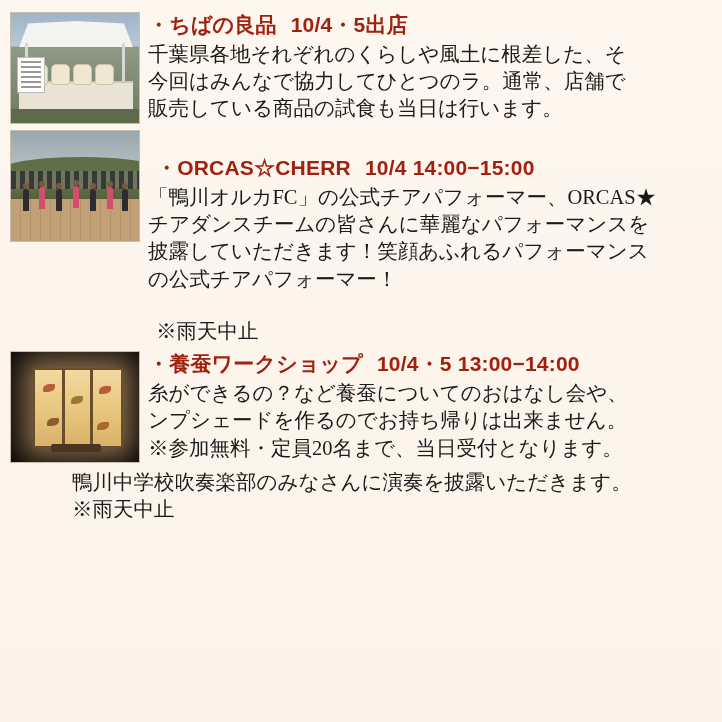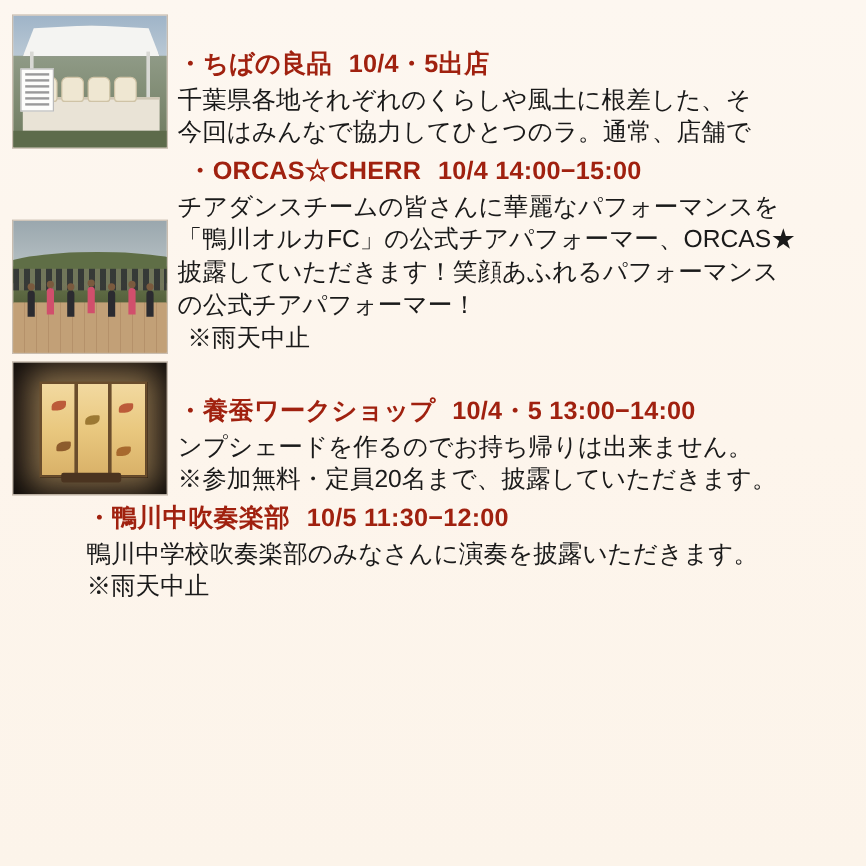--- a/index.html
+++ b/index.html
@@ -16,21 +16,21 @@
   #page {
     position: relative;
     width: 722px;
     height: 722px;
     background: linear-gradient(180deg, #fdf7f0 0%, #fdf5ec 50%, #fcf4ea 100%);
     box-sizing: border-box;
     padding: 12px 10px 6px 10px;
   }
   .entry {
     display: flex;
-    align-items: flex-end;
+    align-items: flex-start;
     margin-bottom: 6px;
   }
   .thumb {
     width: 130px;
     min-width: 130px;
     height: 112px;
     margin-right: 8px;
     border: 1px solid #c9bdb0;
     box-sizing: border-box;
     overflow: hidden;
@@ -58,23 +58,25 @@
   }
   .body-text {
     color: #1a1a1a;
     font-size: 20.5px;
     line-height: 1.33;
     letter-spacing: 0.0px;
   }
   .body-text .line {
     white-space: nowrap;
     display: block;
+    font-family: Liberation Serif, serif;
   }
   .indent-head {
     padding-left: 8px;
+    margin-top: 25px;
   }
 
   
 
   
   .ph-tent {
     background: linear-gradient(180deg,#9fb4c8 0%, #b9c8d4 30%, #8f9a86 31%, #6e7a5e 100%);
   }
   .ph-tent .canopy {
     position: absolute; top: 8px; left: 8px; width: 114px; height: 26px;
@@ -202,20 +204,21 @@
         </div>
       <div class="ground"></div>
     </div>
     <div class="entry-body">
       <div class="headline">
         <span class="bullet">・</span><span>ちばの良品</span><span class="gap"></span><span>10/4・5出店</span>
       </div>
       <div class="body-text">
         <span class="line">千葉県各地それぞれのくらしや風土に根差した、そ</span>
         <span class="line">今回はみんなで協力してひとつのラ。通常、店舗で</span>
+        <span class="line">販売している商品の試食も当日は行います。</span>
       </div>
     </div>
   </div>
 
   <div class="entry">
     <div class="thumb ph-dance">
       <div class="hill"></div>
       <div class="crowd"></div>
       <div class="stage"></div>
       <div class="dancer d1"></div>
@@ -224,22 +227,22 @@
       <div class="dancer d4 pink"></div>
       <div class="dancer d5"></div>
       <div class="dancer d6 pink"></div>
       <div class="dancer d7"></div>
     </div>
     <div class="entry-body">
       <div class="headline indent-head">
         <span class="bullet">・</span><span>ORCAS☆CHERR</span><span class="gap"></span><span>10/4 14:00−15:00</span>
       </div>
       <div class="body-text">
+        <span class="line">「鴨川オルカFC」の公式チアパフォーマー、ORCAS★</span>
         <span class="line">チアダンスチームの皆さんに華麗なパフォーマンスを</span>
-        <span class="line">「鴨川オルカFC」の公式チアパフォーマー、ORCAS★</span>
         <span class="line">披露していただきます！笑顔あふれるパフォーマンス</span>
         <span class="line">の公式チアパフォーマー！</span>
         <span class="line indent-head">※雨天中止</span>
       </div>
     </div>
   </div>
 
   <div class="entry">
     <div class="thumb ph-lamp">
       <div class="shade">
@@ -251,31 +254,29 @@
         <div class="leaf l4"></div>
         <div class="leaf l5"></div>
       </div>
       <div class="base"></div>
     </div>
     <div class="entry-body">
       <div class="headline">
         <span class="bullet">・</span><span>養蚕ワークショップ</span><span class="gap"></span><span>10/4・5 13:00−14:00</span>
       </div>
       <div class="body-text">
+        <span class="line">糸ができるの？など養蚕についてのおはなし会や、</span>
         <span class="line">ンプシェードを作るのでお持ち帰りは出来ません。</span>
-        <span class="line">※参加無料・定員20名まで、披露していただきます。</span>
+        <span class="line">※参加無料・定員20名まで、当日受付となります。</span>
       </div>
     </div>
   </div>
 
   <div class="entry" style="margin-left:62px;">
     <div class="entry-body">
-      <div class="headline">
-        <span class="bullet">・</span><span>鴨川中吹奏楽部</span><span class="gap"></span><span>10/5 11:30−12:00</span>
-      </div>
       <div class="body-text">
         <span class="line">鴨川中学校吹奏楽部のみなさんに演奏を披露いただきます。</span>
         <span class="line">※雨天中止</span>
       </div>
     </div>
   </div>
 
 </div>
 
 </body></html>

